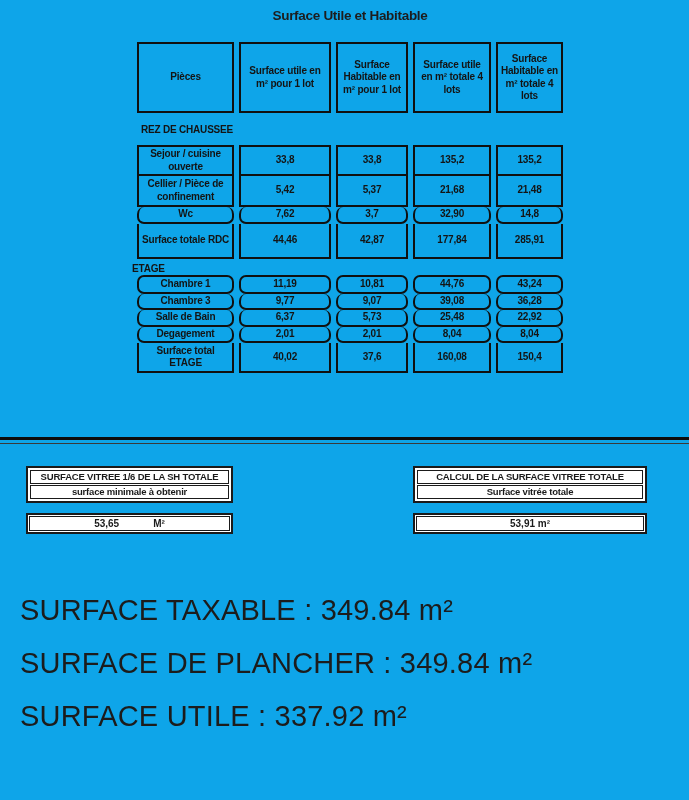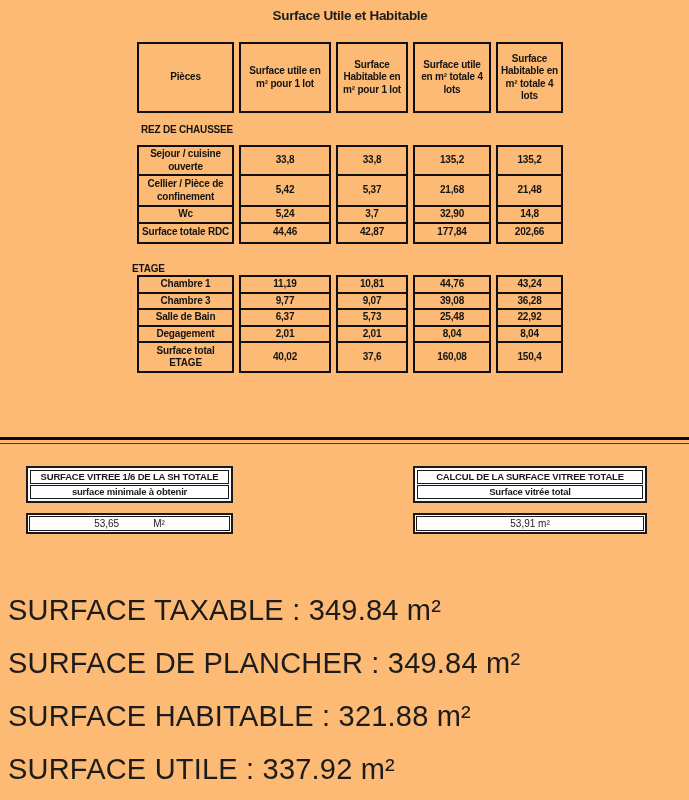--- a/index.html
+++ b/index.html
@@ -1,39 +1,39 @@
 <!DOCTYPE html>
 <html><head>
 <meta charset="utf-8">
 <style>
   html,body{margin:0;padding:0;background:#fff;}
   .page{
-    position:relative;width:689px;height:800px;background:#fdba74;overflow:hidden;
+    position:relative;width:689px;height:800px;background:#0ea5e9;overflow:hidden;
     font-family:"Liberation Sans", sans-serif;color:#161616;
   }
   .doc-title{
     position:absolute;top:8px;left:132px;width:436px;text-align:center;
     font-size:13.5px;font-weight:bold;letter-spacing:-0.3px;color:#1d1d1d;
   }
   
   table.grid{
     position:absolute;left:132px;border-collapse:separate;border-spacing:5px 0;
     table-layout:fixed;width:436px;
   }
   table.grid td, table.grid th{
     box-sizing:border-box;font-weight:bold;font-size:10px;line-height:1.25;
     text-align:center;vertical-align:middle;padding:1px 2px;letter-spacing:-0.2px;
     color:#141414;overflow:hidden;
   }
   .header-grid th{border:2px solid #101010;height:71px;font-size:10px;}
   .body-grid td{border-left:2px solid #101010;border-right:2px solid #101010;border-bottom:2px solid #101010;}
   .body-grid tr:first-child td{border-top:2px solid #101010;}
   tr.r30 td{height:31px;}
-  tr.r16 td{height:16px;}
-  tr.r25 td{height:20px;}
+  tr.r16 td{height:16px;border-radius:7px;}
+  tr.r25 td{height:35px;}
   tr.r29 td{height:30px;}
   .total-grid td{border:none;height:22px;font-size:11.5px;letter-spacing:0;}
   .section-label{
     position:absolute;font-size:10px;font-weight:bold;color:#141414;letter-spacing:-0.2px;
   }
   .rdc-label{top:124px;left:141px;}
   .etage-label{top:263px;left:132px;width:97px;text-align:left;}
   .divider{
     position:absolute;top:437px;left:0;width:689px;height:3px;
     border-top:3px solid #0d0d0d;border-bottom:1px solid #3a3a3a;
@@ -47,27 +47,28 @@
     border:1px solid #1a1a1a;height:12px;line-height:12px;text-align:center;
     font-size:9.5px;font-weight:bold;letter-spacing:-0.2px;color:#1a1a1a;overflow:hidden;
   }
   .gbox-row + .gbox-row{margin-top:1px;}
   .gbox-value{
     border:2px solid #1a1a1a;padding:1px;margin-top:10px;background:#fff;
   }
   .gbox-value-inner{
     border:1px solid #1a1a1a;height:13px;line-height:13px;display:flex;
     justify-content:center;align-items:center;gap:34px;
-    font-size:10px;font-weight:normal;color:#1a1a1a;
+    font-size:10px;font-weight:bold;color:#1a1a1a;
   }
   
   .summary{position:absolute;top:584px;left:8px;width:675px;}
   .summary-line{
     height:53px;line-height:53px;font-size:29px;color:#1c1c1c;letter-spacing:0.2px;
     white-space:nowrap;
+    margin-left:12px;
   }
 </style>
 </head>
 <body>
 
 <div class="page">
 
   <div class="doc-title">Surface Utile et Habitable</div>
 
   <table class="grid header-grid" style="top:42px">
@@ -109,31 +110,31 @@
     </tr>
     <tr class="r30">
       <td>Cellier / Pièce de confinement</td>
       <td>5,42</td>
       <td>5,37</td>
       <td>21,68</td>
       <td>21,48</td>
     </tr>
     <tr class="r16">
       <td>Wc</td>
-      <td>5,24</td>
+      <td>7,62</td>
       <td>3,7</td>
       <td>32,90</td>
       <td>14,8</td>
     </tr>
     <tr class="r25">
       <td>Surface totale RDC</td>
       <td>44,46</td>
       <td>42,87</td>
       <td>177,84</td>
-      <td>202,66</td>
+      <td>285,91</td>
     </tr>
   </tbody>
     </table>
 
   <div class="section-label etage-label">ETAGE</div>
 
   <table class="grid body-grid" style="top:275px">
     <colgroup>
         <col style="width:97px">
         <col style="width:92px">
@@ -192,29 +193,28 @@
       <div class="gbox-value-inner">
         <span>53,65</span>
         <span>M²</span>
       </div>
     </div>
   </div>
 
   <div class="gbox gbox-right">
     <div class="gbox-head">
       <div class="gbox-row">CALCUL DE LA SURFACE VITREE TOTALE</div>
-      <div class="gbox-row">Surface vitrée total</div>
+      <div class="gbox-row">Surface vitrée totale</div>
     </div>
     <div class="gbox-value">
       <div class="gbox-value-inner">
         <span>53,91 m²</span>
       </div>
     </div>
   </div>
 
   <div class="summary">
     <div class="summary-line">SURFACE TAXABLE : 349.84 m²</div>
     <div class="summary-line">SURFACE DE PLANCHER : 349.84 m²</div>
-    <div class="summary-line">SURFACE HABITABLE : 321.88 m²</div>
     <div class="summary-line">SURFACE UTILE : 337.92 m²</div>
   </div>
 
 </div>
 
 </body></html>

